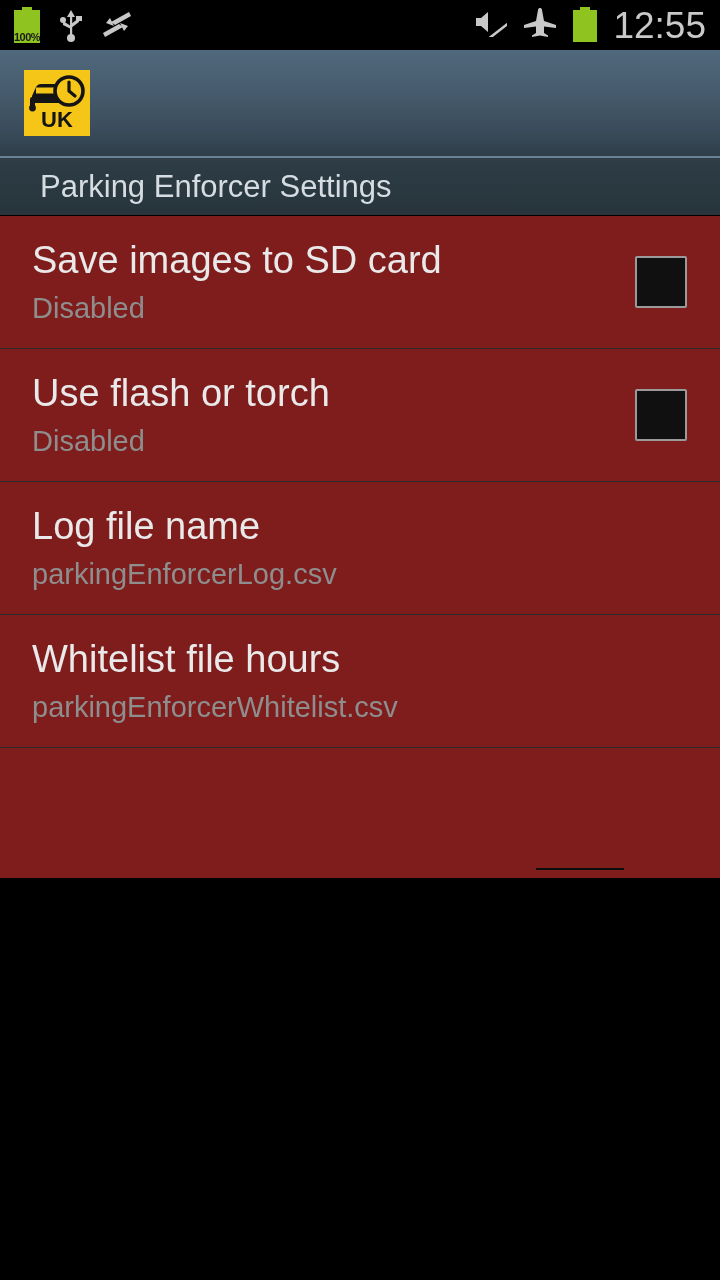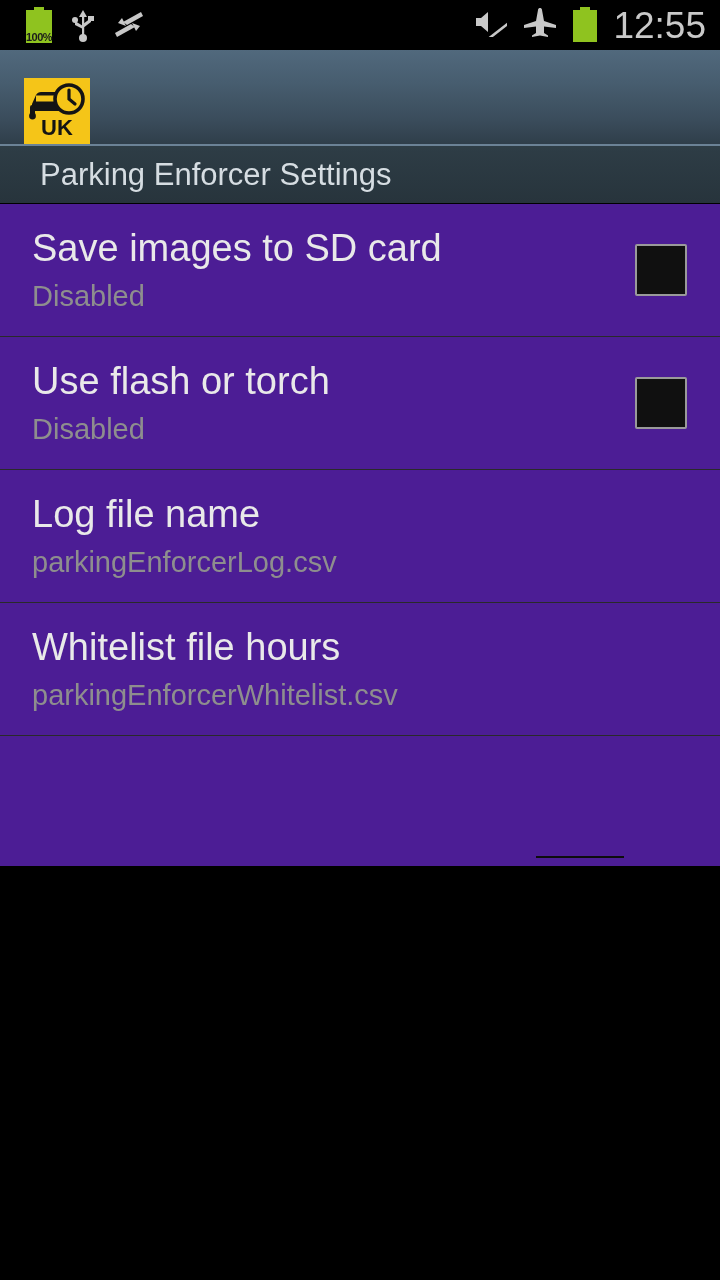--- a/index.html
+++ b/index.html
@@ -12,21 +12,21 @@
   #screen { position:relative; width:720px; height:1280px; background:#000; }
 
   
   .statusbar {
     position:relative; height:50px; background:#000;
     display:flex; align-items:center; padding:0 14px;
   }
   .sb-left { display:flex; align-items:center; gap:18px; }
   .sb-right { display:flex; align-items:flex-start; gap:16px; margin-left:auto; }
 
-  .battery-pct { position:relative; width:26px; height:36px;margin-left:12px; }
+  .battery-pct { position:relative; width:26px; height:36px; }
   .battery-pct .cap {
     position:absolute; left:8px; top:0; width:10px; height:4px; background:#8fc31f;
   }
   .battery-pct .body {
     position:absolute; left:0; top:3px; width:26px; height:33px; background:#8fc31f;
   }
   .battery-pct .pct {
     position:absolute; left:0; bottom:0px; width:26px;
     text-align:center; font-size:11px; font-weight:bold; color:#1b1b1b;
     letter-spacing:-0.5px; line-height:11px;
@@ -41,23 +41,23 @@
   }
 
   .ico { fill:#c8c8c8; display:block; }
   .clock {
     font-size:37px; color:#c9c9c9; letter-spacing:0px;
     font-family:"Liberation Sans", sans-serif; line-height:37px;
   }
 
   
   .actionbar {
-    position:relative; height:96px;
+    position:relative; height:108px;
     background:linear-gradient(to bottom,#51697d 0%,#475d6f 35%,#3a4c5b 75%,#2f3e4a 100%);
-    display:flex; align-items:flex-end; padding-left:24px;
+    display:flex; align-items:center; padding-left:24px;
     border-bottom:2px solid #6b8296;
   }
   .applogo {
     width:66px; height:66px; background:#f5c518; position:relative;
     flex:0 0 auto;
   }
   .applogo svg { display:block; }
   .apptitle {
     font-size:36px; color:#f2f4f6; margin-left:22px;
     text-shadow:0 1px 2px rgba(0,0,0,.6);
@@ -68,21 +68,21 @@
   .subheader {
     height:58px; background:linear-gradient(to bottom,#2e3d46 0%,#27343c 100%);
     display:flex; align-items:center; padding-left:40px;
     border-bottom:1px solid #000;
   }
   .subheader .txt {
     font-size:31px; color:#d6dde2; white-space:nowrap;
   }
 
   
-  .list { background:#4c1d95; }
+  .list { background:#7f1d1d; }
   .row {
     position:relative; display:flex; align-items:center;
     padding:20px 0 20px 32px;
     border-bottom:1px solid #2a2a2a;
     min-height:130px; overflow:hidden;
   }
   .row:last-child { border-bottom:none; }
   .row-texts { flex:1 1 auto; min-width:0; overflow:hidden; }
   .row-title {
     font-size:38px; color:#e9e9e9; line-height:48px;

